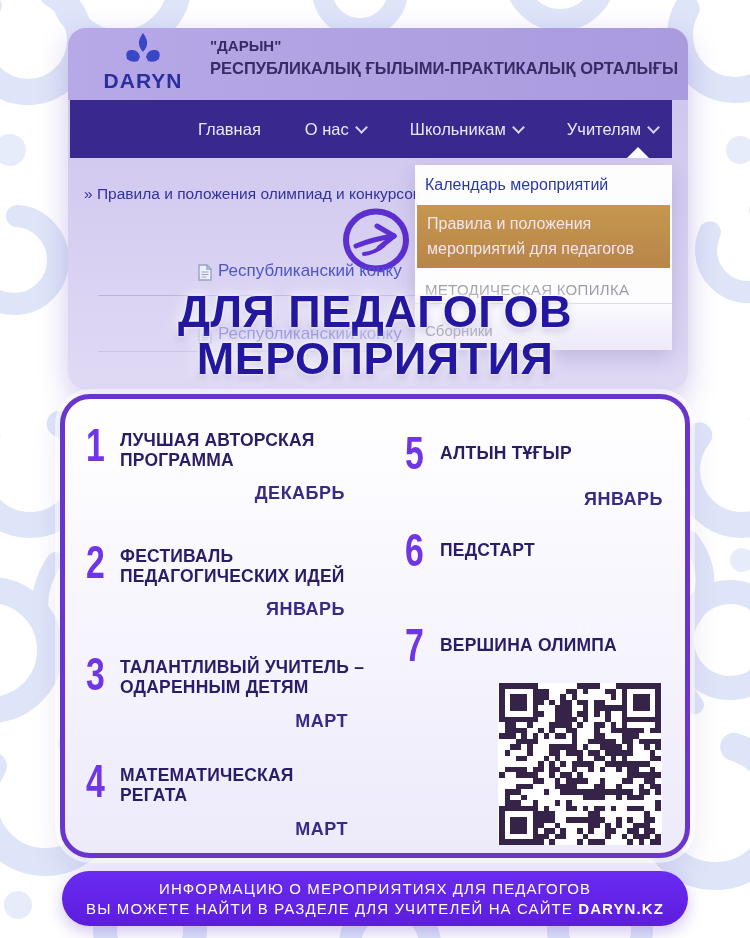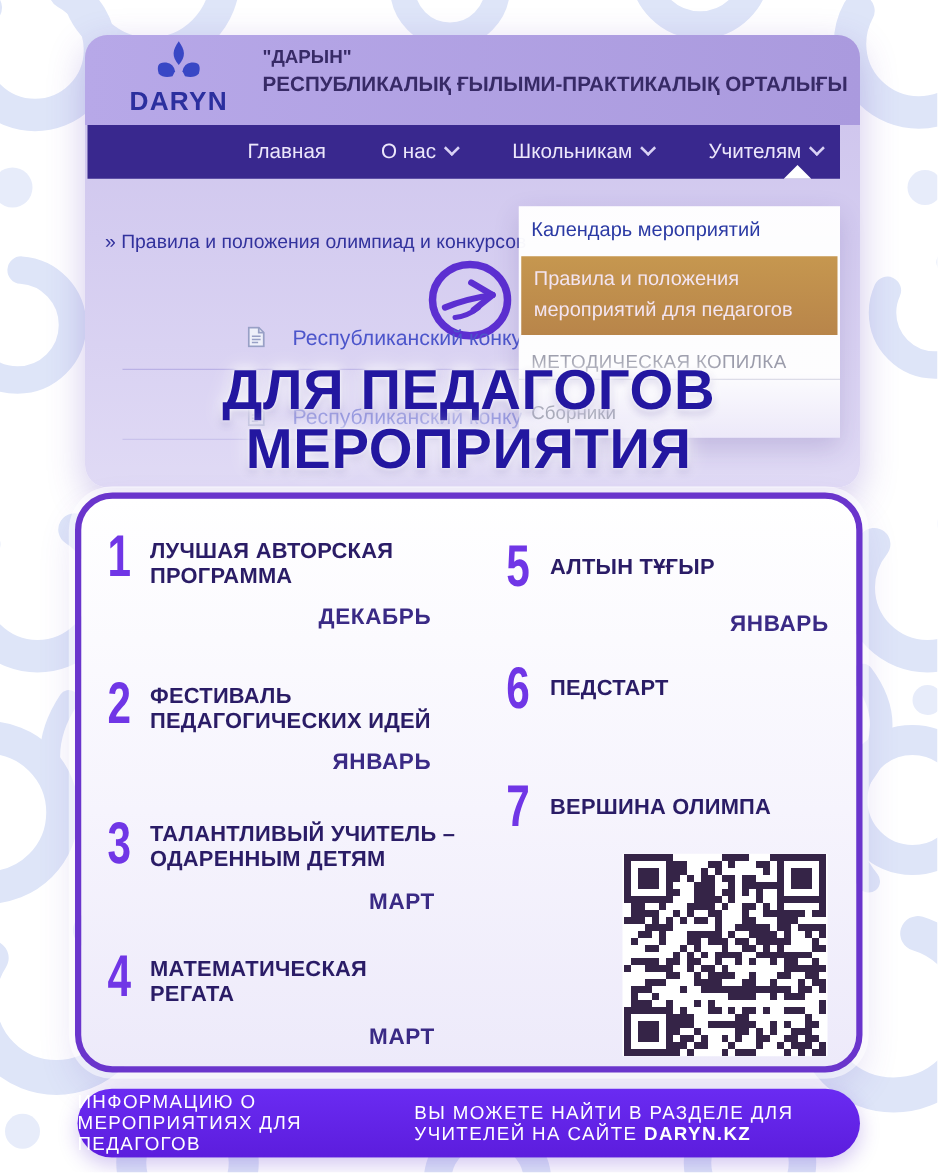--- a/index.html
+++ b/index.html
@@ -11,30 +11,30 @@
   .site-card{position:absolute;left:68px;top:28px;width:620px;height:362px;border-radius:18px;
     background:linear-gradient(180deg,#cdc3ec 0%,#d4ccf0 45%,#e0daf5 100%);
     box-shadow:0 10px 30px rgba(95,60,185,.28);z-index:2;}
   .site-header{position:absolute;left:0;top:0;width:100%;height:72px;border-radius:18px 18px 0 0;
     background:linear-gradient(90deg,#b7a8e8,#aa9ade);}
   .logo{position:absolute;left:20px;top:3px;width:110px;text-align:center;}
   .logo-brand{font-size:21px;font-weight:800;color:#2b2f9e;letter-spacing:1px;margin-top:-2px;}
   .site-t1{position:absolute;left:142px;top:9px;font-size:15px;font-weight:800;color:#372a66;}
   .site-t2{position:absolute;left:142px;top:31px;right:2px;font-size:16.5px;font-weight:700;color:#372a66;
     white-space:nowrap;overflow:hidden;}
-  .site-nav{position:absolute;left:2px;top:72px;width:602px;height:43px;background:#39288e;
+  .site-nav{position:absolute;left:2px;top:72px;width:602px;height:58px;background:#39288e;
     display:flex;align-items:center;justify-content:flex-end;gap:44px;padding-right:14px;box-sizing:border-box;}
   .nav-item{color:#ece7fb;font-size:16.5px;white-space:nowrap;cursor:pointer;}
   .chev{display:inline-block;width:7px;height:7px;border-right:2.2px solid #d9d2f5;border-bottom:2.2px solid #d9d2f5;
     transform:rotate(45deg);margin-left:8px;vertical-align:3px;}
   .nav-caret-up{position:absolute;bottom:0;left:557px;width:0;height:0;
     border-left:11px solid transparent;border-right:11px solid transparent;border-bottom:11px solid #fff;}
   .breadcrumb{position:absolute;left:16px;top:157px;font-size:15.5px;font-weight:500;color:#32329d;}
   .send-icon{position:absolute;left:271px;top:177px;}
-  .doc-link{position:absolute;font-size:17px;color:#4c55cb;display:flex;align-items:flex-start;gap:22px;white-space:nowrap;}
+  .doc-link{position:absolute;font-size:17px;color:#4c55cb;display:flex;align-items:flex-end;gap:6px;white-space:nowrap;}
   .doc-link-1{left:130px;top:233px;}
   .doc-link-2{left:130px;top:296px;opacity:.55;}
   .hdiv{position:absolute;height:1px;background:rgba(125,115,205,.35);}
   .hdiv-1{left:30px;top:267px;width:332px;}
   .hdiv-2{left:30px;top:323px;width:332px;opacity:.6;}
 
   
   .dropdown{position:absolute;left:415px;top:165px;width:257px;height:185px;z-index:3;
     background:linear-gradient(180deg,rgba(255,255,255,.97) 0%,rgba(255,255,255,.95) 72%,rgba(255,255,255,.45) 100%);
     box-shadow:0 8px 20px rgba(60,40,130,.18);}
@@ -58,23 +58,23 @@
     box-shadow:0 0 0 5px rgba(255,255,255,.55),0 14px 30px rgba(100,70,190,.16);}
   .ev-num{position:absolute;font-size:47px;font-weight:800;color:#7036e6;transform:scaleX(.72);
     transform-origin:left top;line-height:44px;}
   .ev-title{position:absolute;font-size:17.5px;line-height:20px;font-weight:800;color:#2a1c66;
     white-space:pre-line;letter-spacing:.2px;}
   .ev-month{position:absolute;font-size:18px;font-weight:600;color:#3a2a85;text-align:right;letter-spacing:.5px;}
   .qr-box{position:absolute;left:433px;top:284px;width:164px;height:162px;background:#fff;}
 
   
   .footer{position:absolute;left:62px;top:871px;width:626px;height:55px;border-radius:28px;z-index:4;
-    background:linear-gradient(180deg,#6a2bf2,#5c1ddd);color:#fff;display:flex;flex-direction:row;
+    background:linear-gradient(180deg,#6a2bf2,#5c1ddd);color:#fff;display:flex;flex-direction:column;
     justify-content:center;align-items:center;gap:3px;font-size:15px;letter-spacing:1.1px;
-    box-shadow:0 6px 16px rgba(80,30,200,.25);}
+    box-shadow:0 6px 16px rgba(80,30,200,.25);text-align:center;}
   .footer b{font-weight:800;}
 </style>
 </head>
 <body>
 
 <div class="stage">
 
   <svg class="orn" width="750" height="938" viewBox="0 0 750 938">
     <g fill="none" stroke="#dee5f8" stroke-linecap="round">
       <circle cx="28" cy="40" r="52" stroke-width="26" stroke-dasharray="200 70"></circle>

